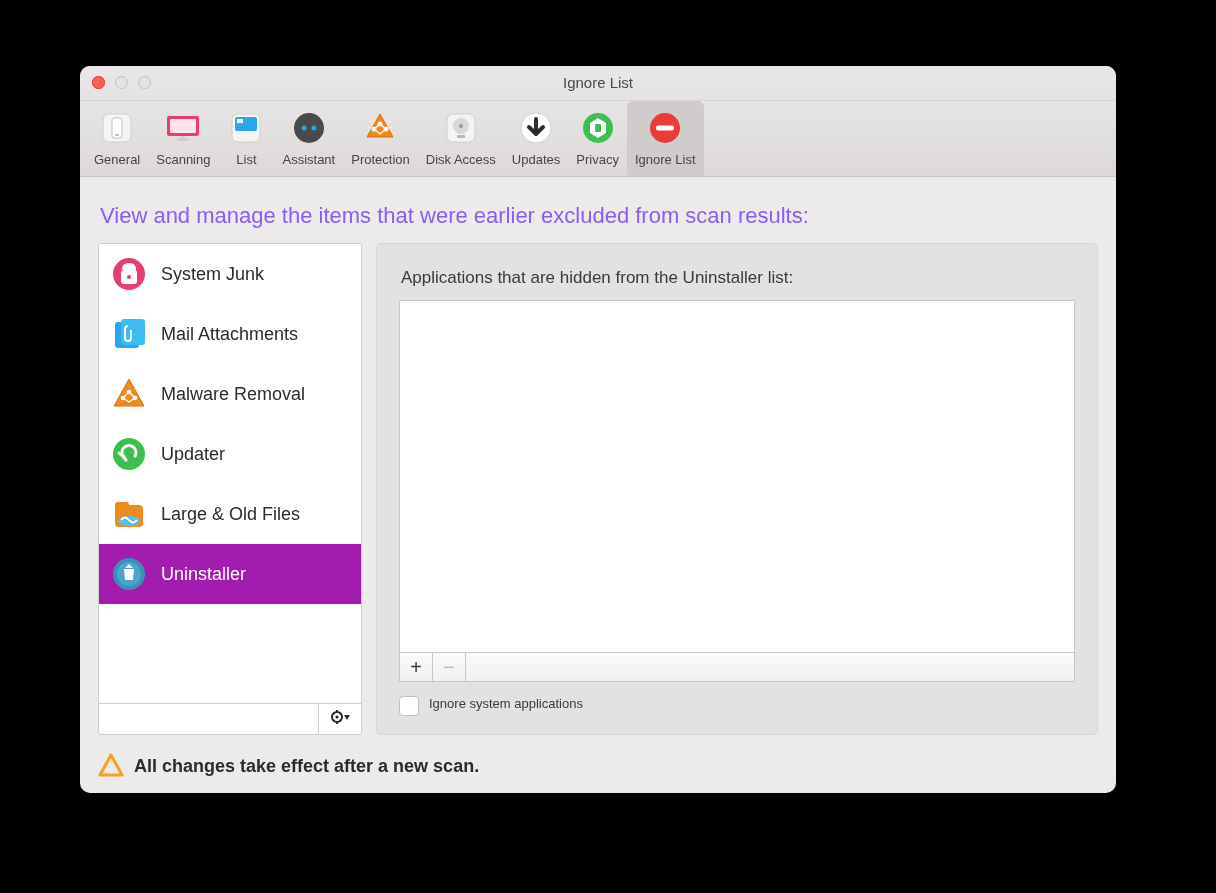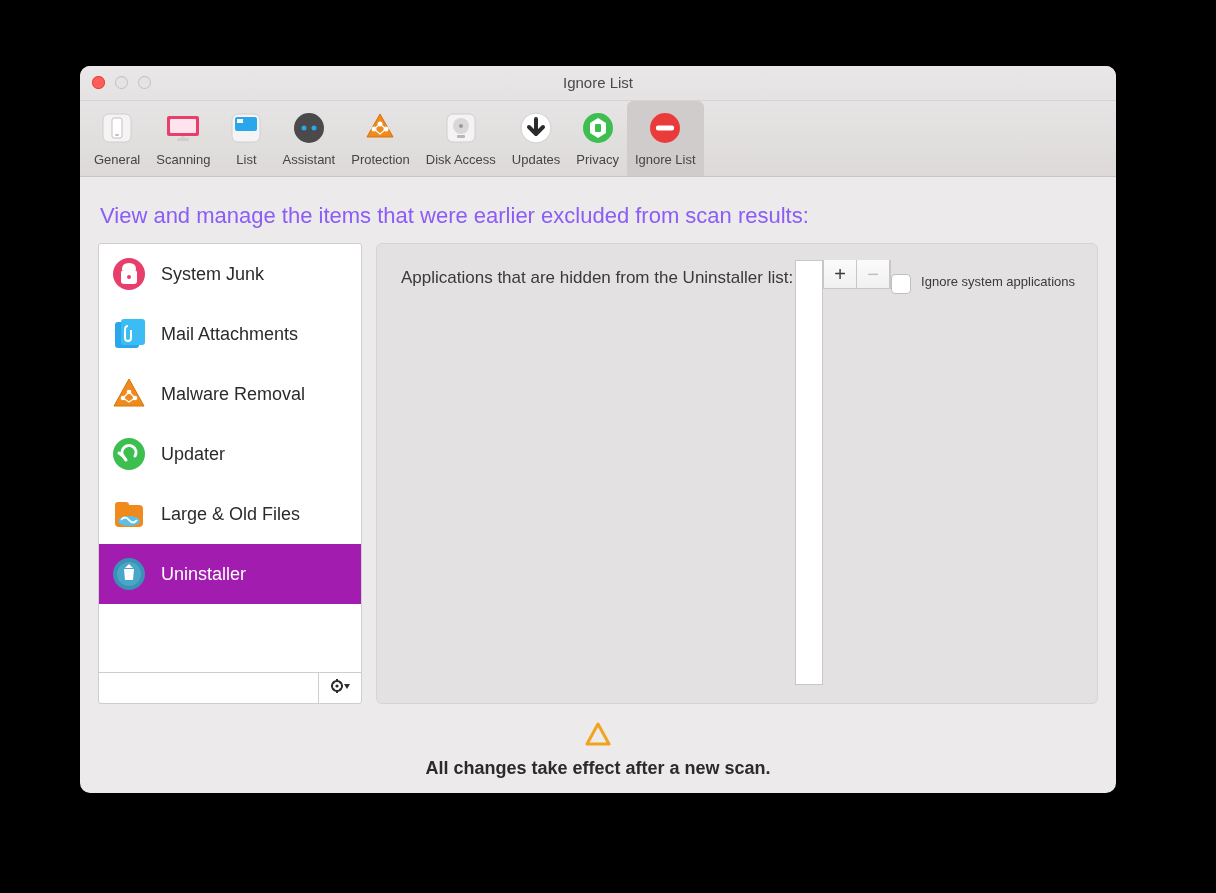--- a/index.html
+++ b/index.html
@@ -153,21 +153,21 @@
   }
 
   
   .panel {
     flex: 1;
     background: #e3e1e1;
     border: 1px solid #d7d4d4;
     border-radius: 6px;
     padding: 16px 22px 18px 22px;
     display:flex;
-    flex-direction: row;
+    flex-direction: column;
   }
   .panel-heading {
     font-size: 17px;
     color: #3a3a3a;
     margin: 8px 2px 12px 2px;
   }
   .list-box {
     flex: 1;
     background: #fff;
     border: 1px solid #c9c6c6;
@@ -202,21 +202,20 @@
     background: #fff;
     border: 1px solid #c2bfbf;
   }
 
   
   .footer-row {
     display:flex;
     align-items:center;
     gap: 10px;
     margin-top: 18px;
-    flex-direction: column;
   }
   .warn-icon {
     width: 26px; height: 26px;
     display:flex; align-items:center; justify-content:center;
   }
   .footer-text {
     font-size: 18px;
     font-weight: 700;
     color: #2b2b2b;
   }

